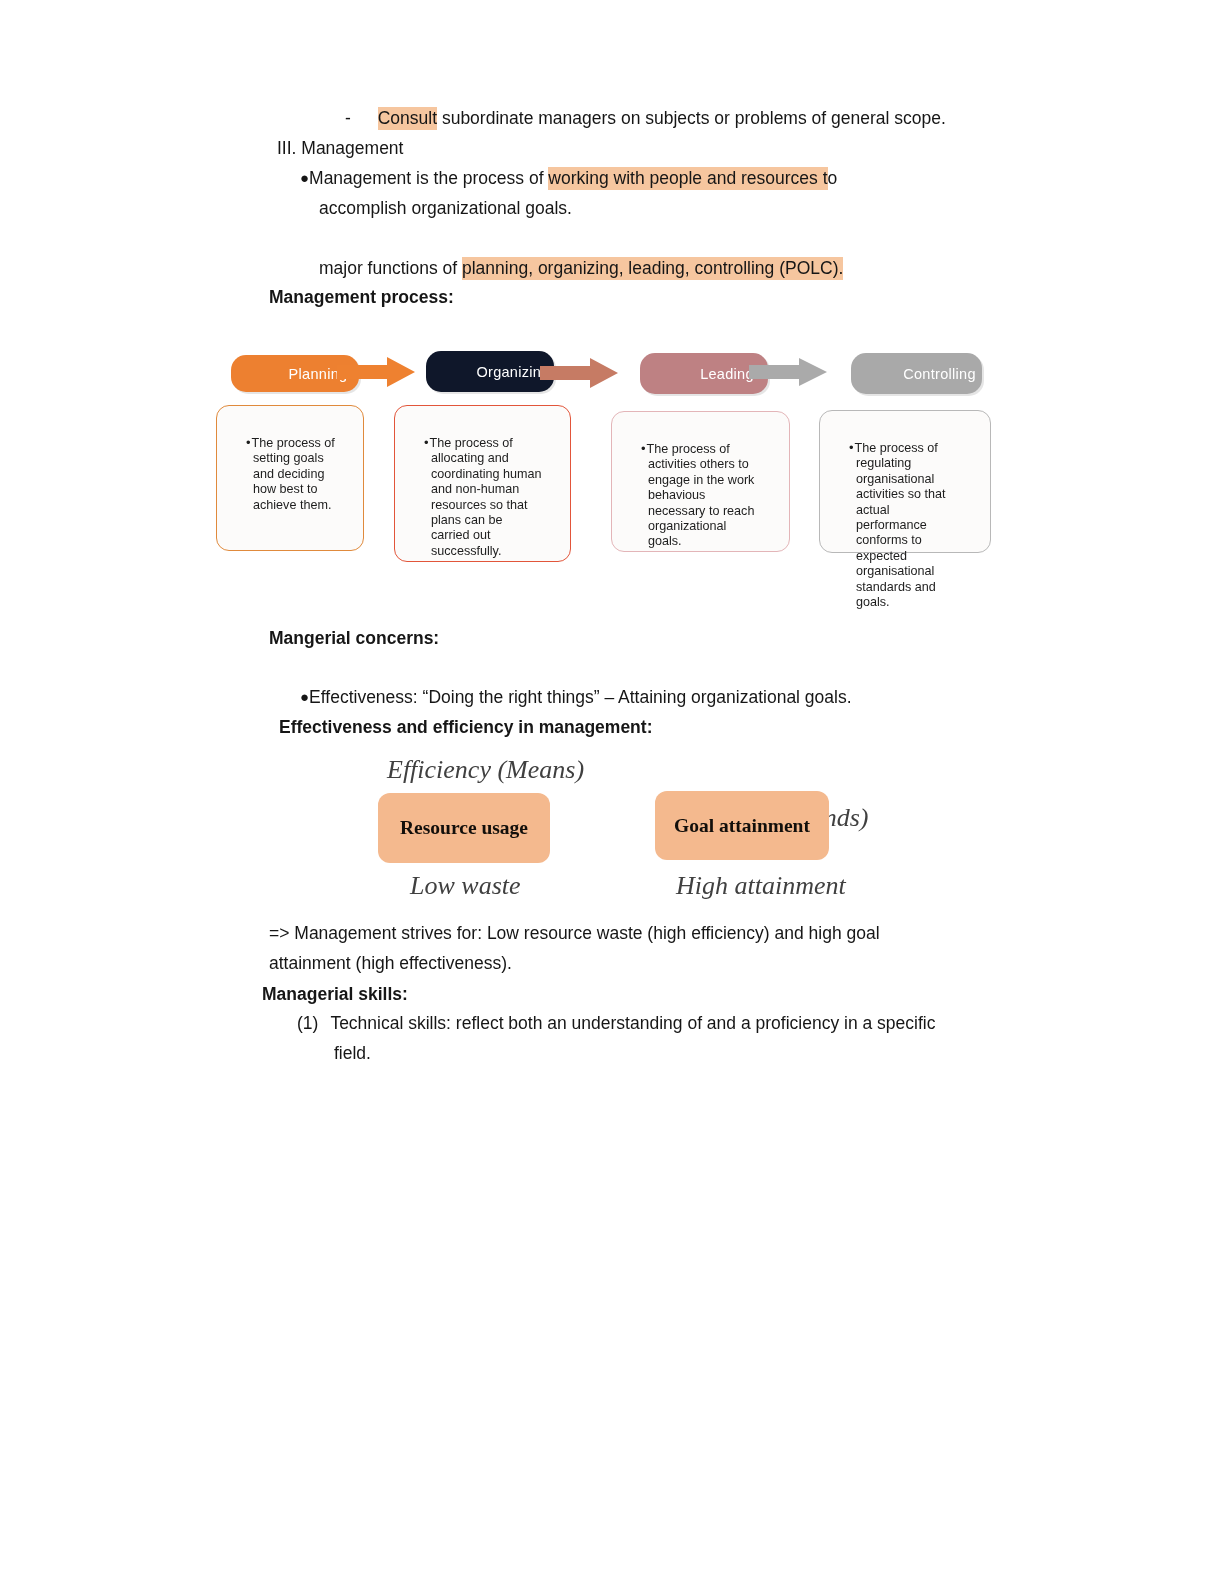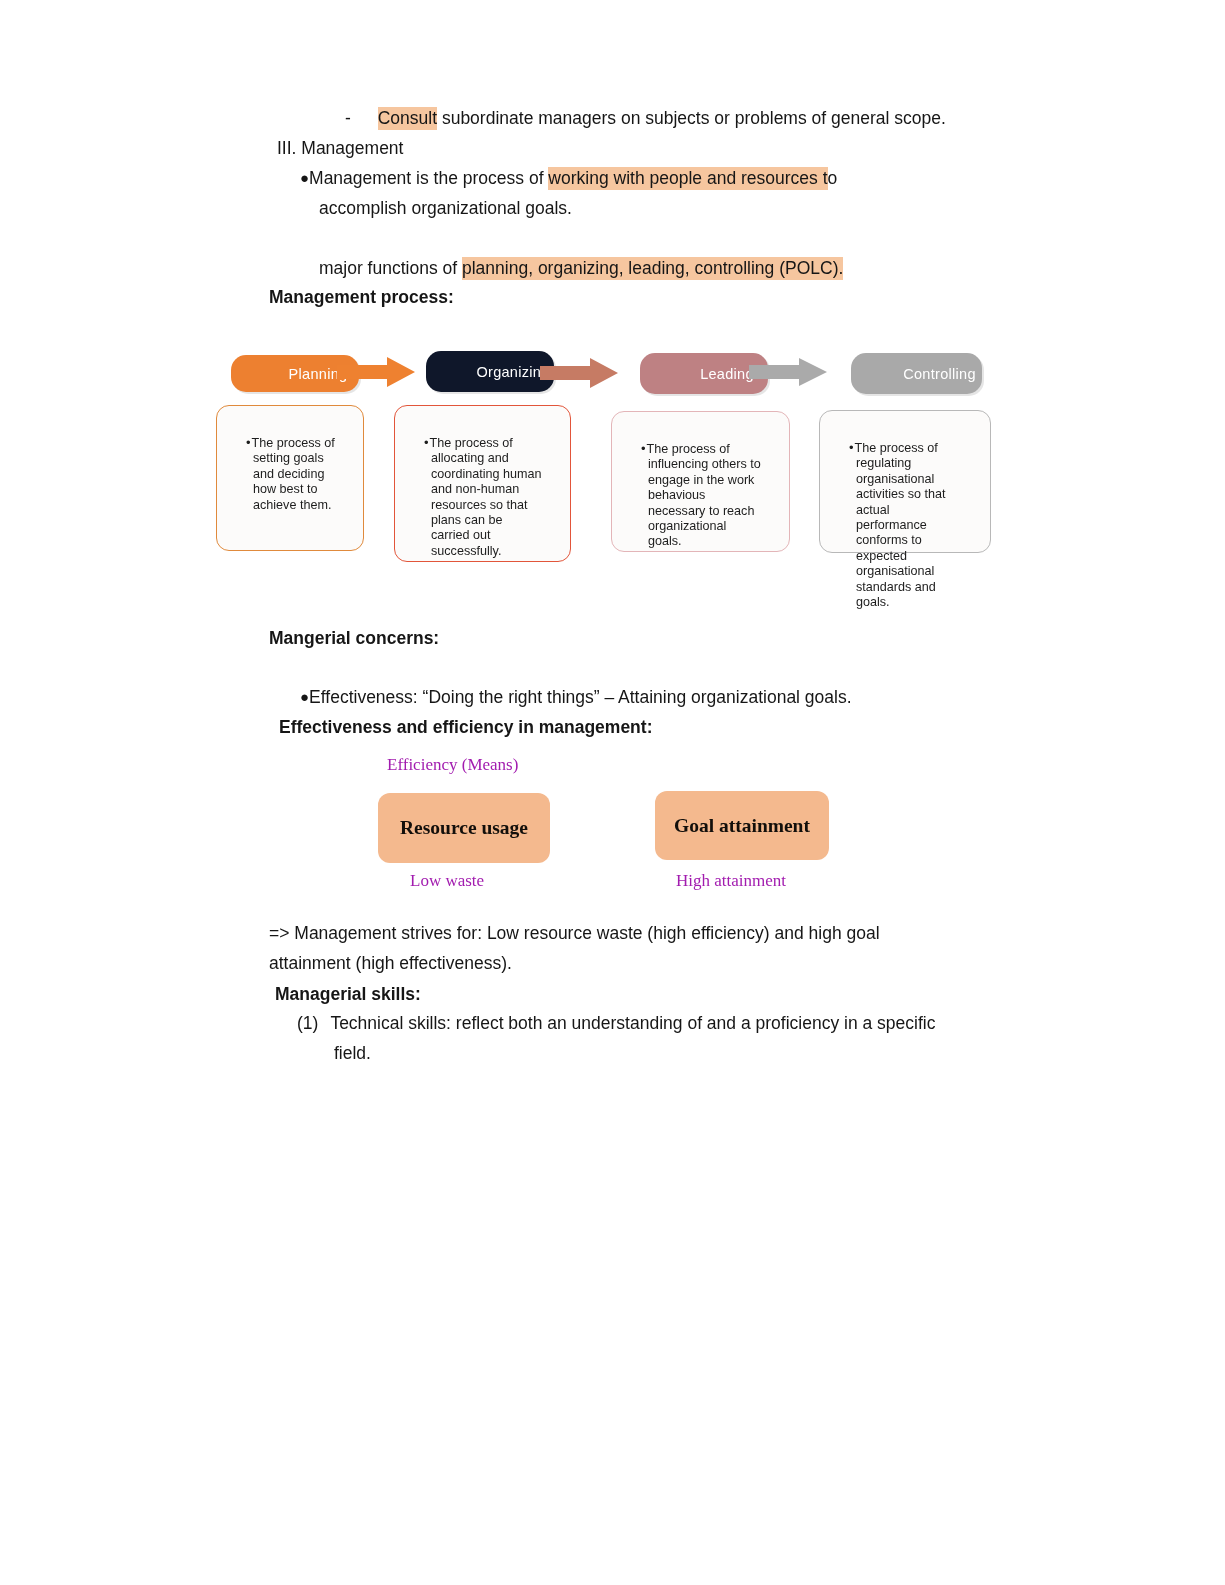--- a/index.html
+++ b/index.html
@@ -79,23 +79,24 @@
     margin-right: 1px;
   }
   .arrow {
     position: absolute;
   }
 
   
   .serif-label {
     position: absolute;
     font-family: "Liberation Serif", serif;
-    font-size: 17px;
-    color: #a21caf;
+    font-size: 26px;
+    color: #404040;
     white-space: nowrap;
+    font-style: italic;
   }
   .ee-box {
     position: absolute;
     background: #F4B98E;
     border-radius: 12px;
     display: flex;
     align-items: center;
     justify-content: center;
     font-family: "Liberation Serif", serif;
     font-weight: bold;
@@ -167,21 +168,21 @@
 
     <div class="polc-body" style="left:216px; top:405px; width:148px; height:146px; border-color:#E08A3C;">
       <p>The process of setting goals and deciding how best to achieve them.</p>
     </div>
 
     <div class="polc-body" style="left:394px; top:405px; width:177px; height:157px; border-color:#E2553A;">
       <p>The process of allocating and coordinating human and non-human resources so that plans can be carried out successfully.</p>
     </div>
 
     <div class="polc-body" style="left:611px; top:411px; width:179px; height:141px; border-color:#E3B5B8;">
-      <p>The process of influencing others to engage in the work behavious necessary to reach organizational goals.</p>
+      <p>The process of activities others to engage in the work behavious necessary to reach organizational goals.</p>
     </div>
 
     <div class="polc-body" style="left:819px; top:410px; width:172px; height:143px; border-color:#B8B8B8;">
       <p>The process of regulating organisational activities so that actual performance conforms to expected organisational standards and goals.</p>
     </div>
   </div>
 
   <div class="txt bold" style="left:269px; top:623px;">
     <span>Mangerial concerns:</span>
   </div>
@@ -218,21 +219,21 @@
     </div>
   </div>
 
   <div class="txt" style="left:269px; top:918px;">
     <span>=&gt; Management strives for: Low resource waste (high efficiency) and high goal</span>
   </div>
   <div class="txt" style="left:269px; top:948px;">
     <span>attainment (high effectiveness).</span>
   </div>
 
-  <div class="txt bold" style="left:275px; top:979px;">
+  <div class="txt bold" style="left:262px; top:979px;">
     <span>Managerial skills:</span>
   </div>
 
   <div class="txt" style="left:297px; top:1008px;">
     <span>(1)</span><span style="display:inline-block;width:12px;"></span><span>Technical skills: reflect both an understanding of and a proficiency in a specific</span>
   </div>
   <div class="txt" style="left:334px; top:1038px;">
     <span>field.</span>
   </div>
 

